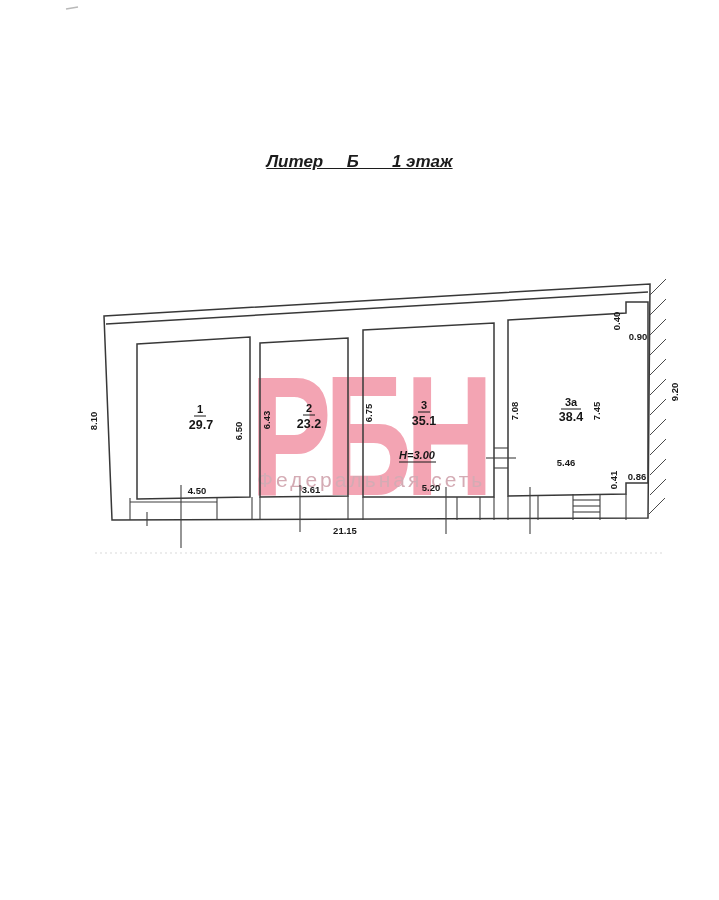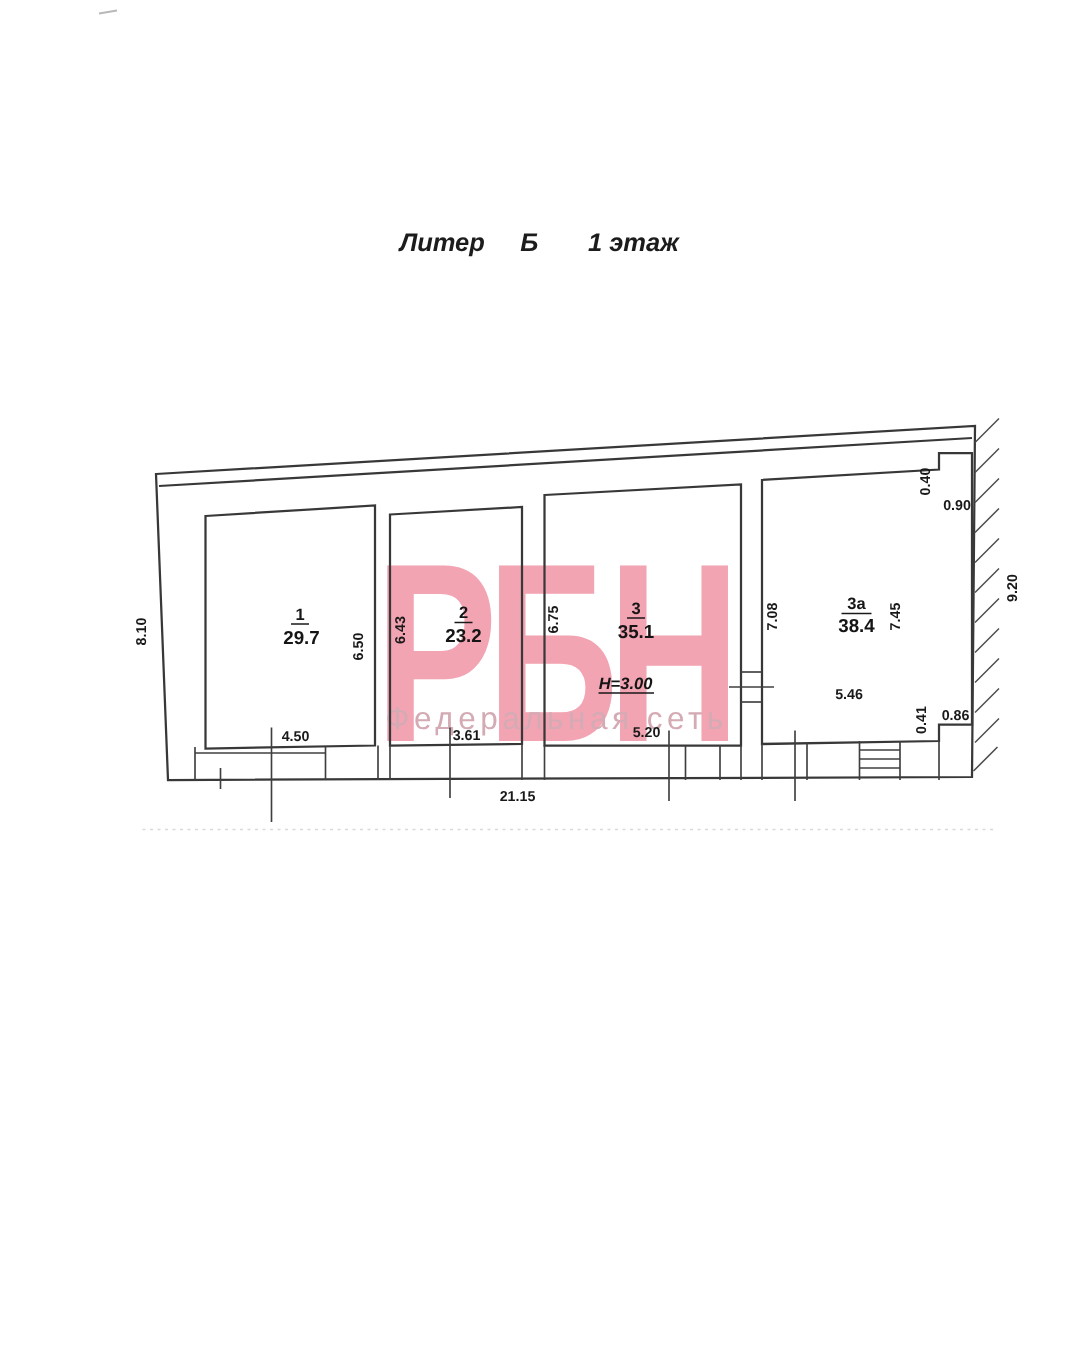--- a/index.html
+++ b/index.html
@@ -4,21 +4,21 @@
 <style>
   html,body{margin:0;padding:0;background:#fff;}
   .page{
     position:relative;width:719px;height:900px;background:#ffffff;overflow:hidden;
     font-family:"Liberation Sans",sans-serif;
   }
   .title{
     position:absolute;left:0;top:152px;width:719px;text-align:center;
     font:italic 700 17px "Liberation Sans",sans-serif;color:#1c1c1c;
   }
-  .title span{white-space:pre;}
+  .title span{text-decoration:underline;white-space:pre;}
   .wm-logo{
     position:absolute;left:250px;top:338px;line-height:1;
     font:700 170px "Liberation Sans",sans-serif;letter-spacing:-10px;
     color:#f3a4b3;transform:scaleX(0.72);transform-origin:left top;
     user-select:none;z-index:1;
   }
   .wm-tagline{
     position:absolute;left:257px;top:468px;line-height:1;
     font:400 21px "Liberation Sans",sans-serif;letter-spacing:3px;
     color:#d4abb4;z-index:1;user-select:none;text-align:right;

